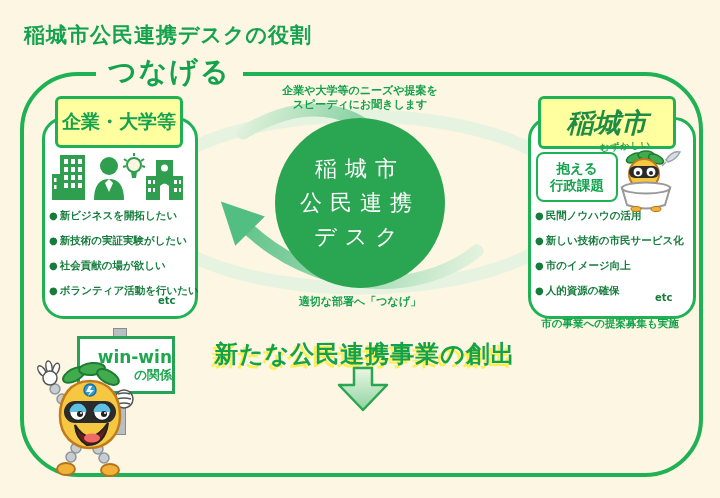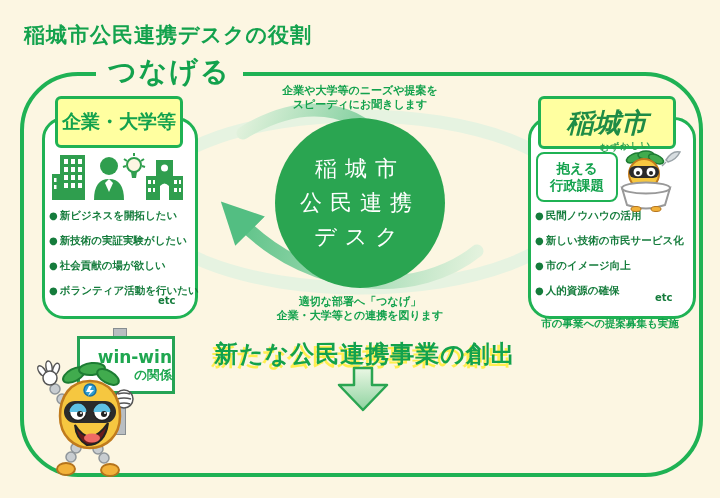--- a/index.html
+++ b/index.html
@@ -114,21 +114,20 @@
     <path d="M 243 133 C 300 98 355 102 392 152" fill="none" stroke="url(#gTop)" stroke-width="13" stroke-linecap="round" marker-end="url(#ah)"></path>
     <path d="M 477 251 C 420 297 315 297 240 221" fill="none" stroke="url(#gBot)" stroke-width="13" stroke-linecap="round" marker-end="url(#ah)"></path>
   </svg>
 
   <div class="abs small-note top-note">
     <div>企業や大学等のニーズや提案を</div>
     <div>スピーディにお聞きします</div>
   </div>
   <div class="abs small-note bottom-note">
     <div>適切な部署へ「つなげ」</div>
-    <div>企業・大学等との連携を図ります</div>
   </div>
 
   <div class="abs desk-circle">
     <div class="desk-circle-text">
       <div>稲城市</div>
       <div>公民連携</div>
       <div>デスク</div>
     </div>
   </div>
 

